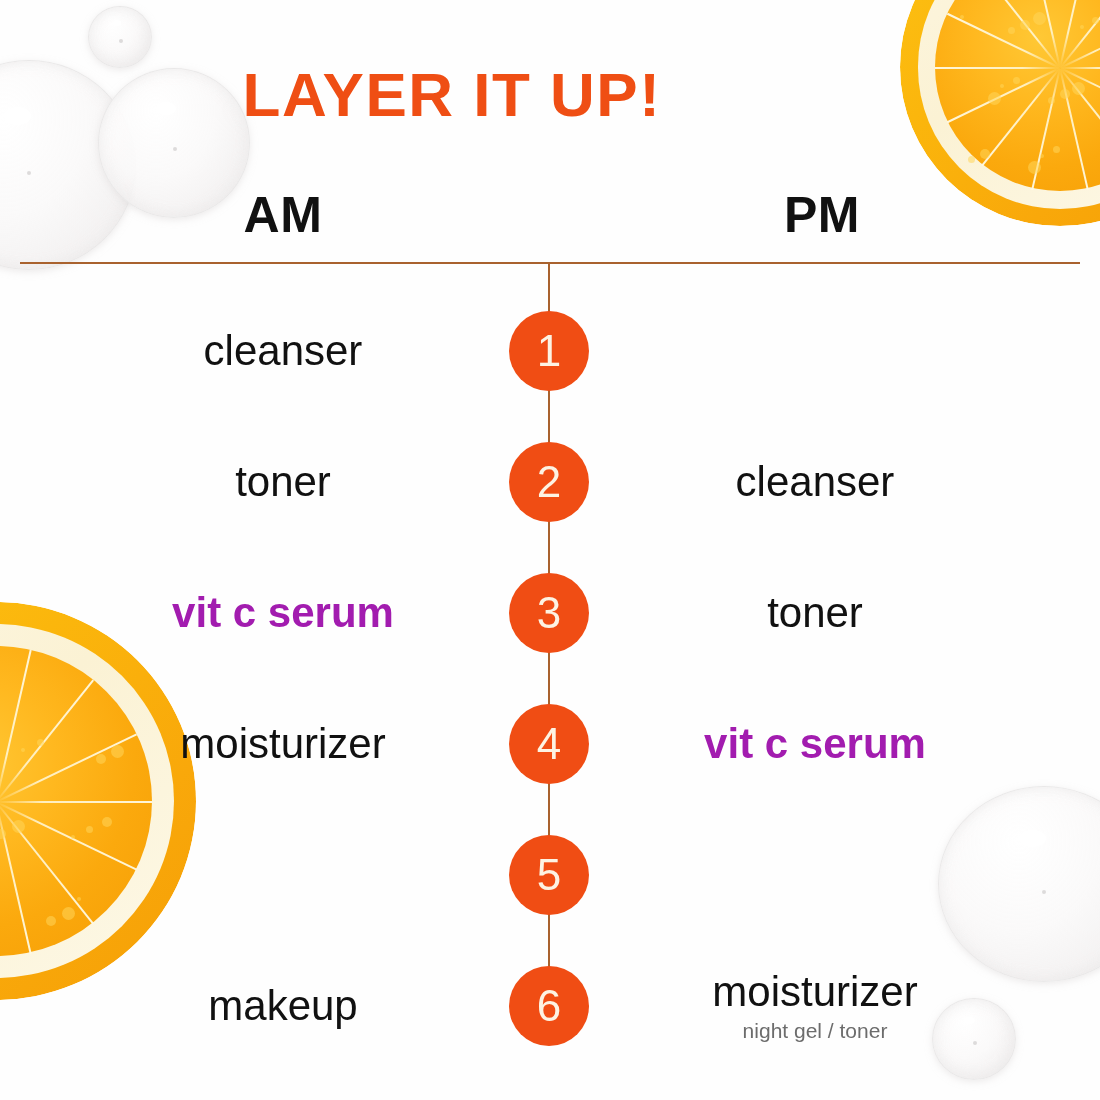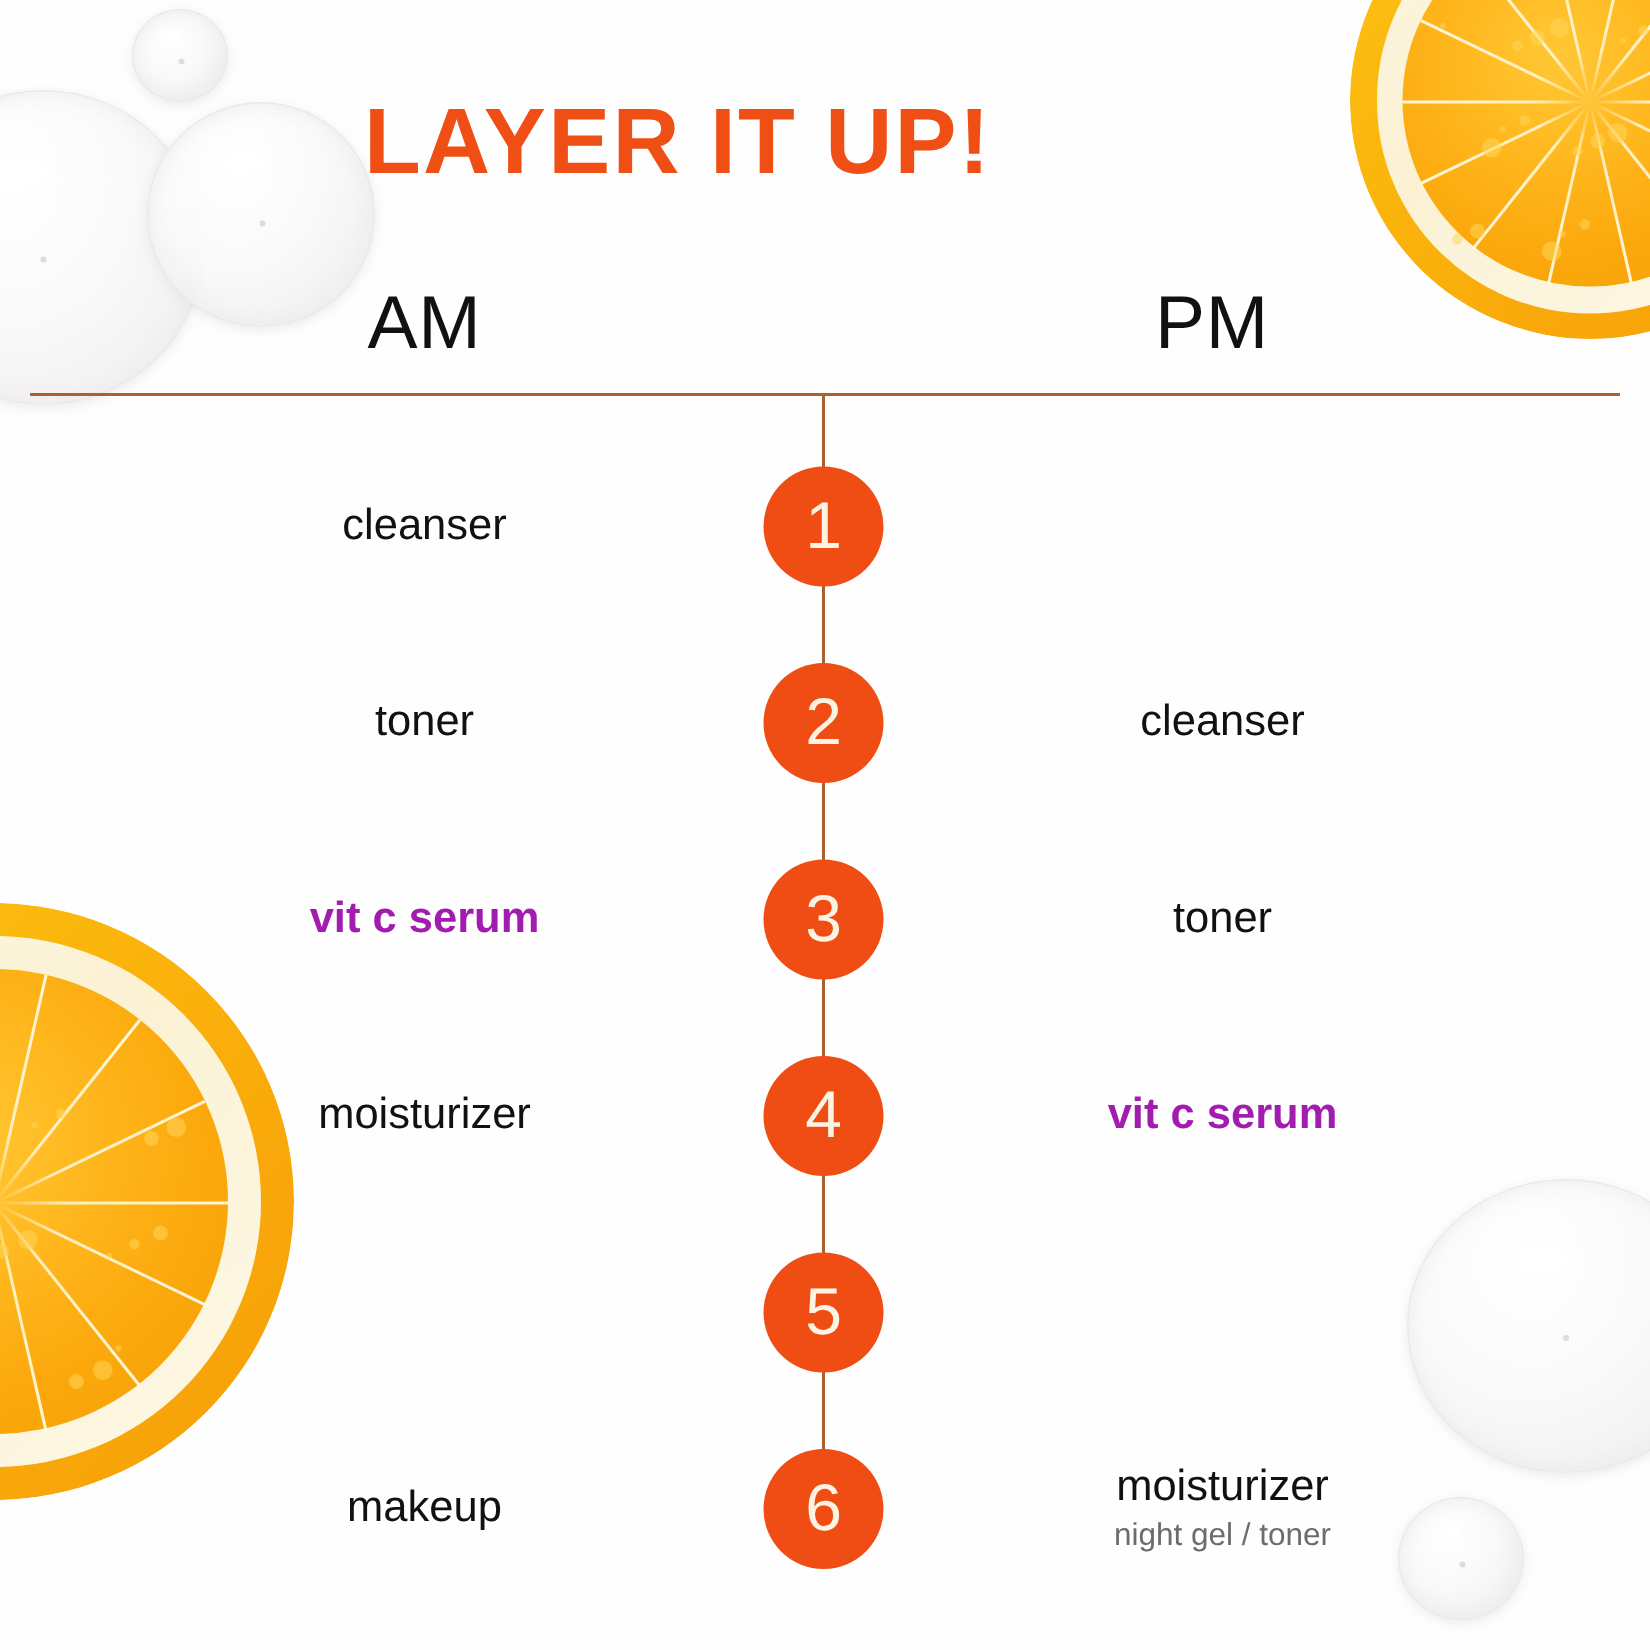--- a/index.html
+++ b/index.html
@@ -133,29 +133,29 @@
     font-weight: bold;
     letter-spacing: 1.5px;
     color: #ef4e14;
     line-height: 1;
   }
 
   .col-header {
     position: absolute;
     top: 190px;
     font-size: 50px;
-    font-weight: normal;
+    font-weight: bold;
     color: #111111;
     line-height: 1;
     letter-spacing: 0.5px;
     text-align: center;
     width: 260px;
   }
   #header-am { left: 153px; }
-  #header-pm { left: 678px; }
+  #header-pm { left: 692px; }
 
   #header-rule {
     position: absolute;
     left: 20px;
     top: 262px;
     width: 1060px;
     height: 2px;
     background: #a9622e;
   }
 
@@ -199,21 +199,21 @@
     height: 80px;
     display: flex;
     flex-direction: column;
     align-items: center;
     justify-content: center;
   }
   .cell-am { left: 68px; }
   .cell-pm { left: 600px; }
 
   .cell-label {
-    font-size: 29px;
+    font-size: 42px;
     line-height: 1.08;
     color: #111111;
     white-space: nowrap;
   }
   .cell-label.accent { color: #a21caf; font-weight: bold; }
 
   .cell-sub {
     font-size: 21px;
     line-height: 1.2;
     color: #6c6c6c;

